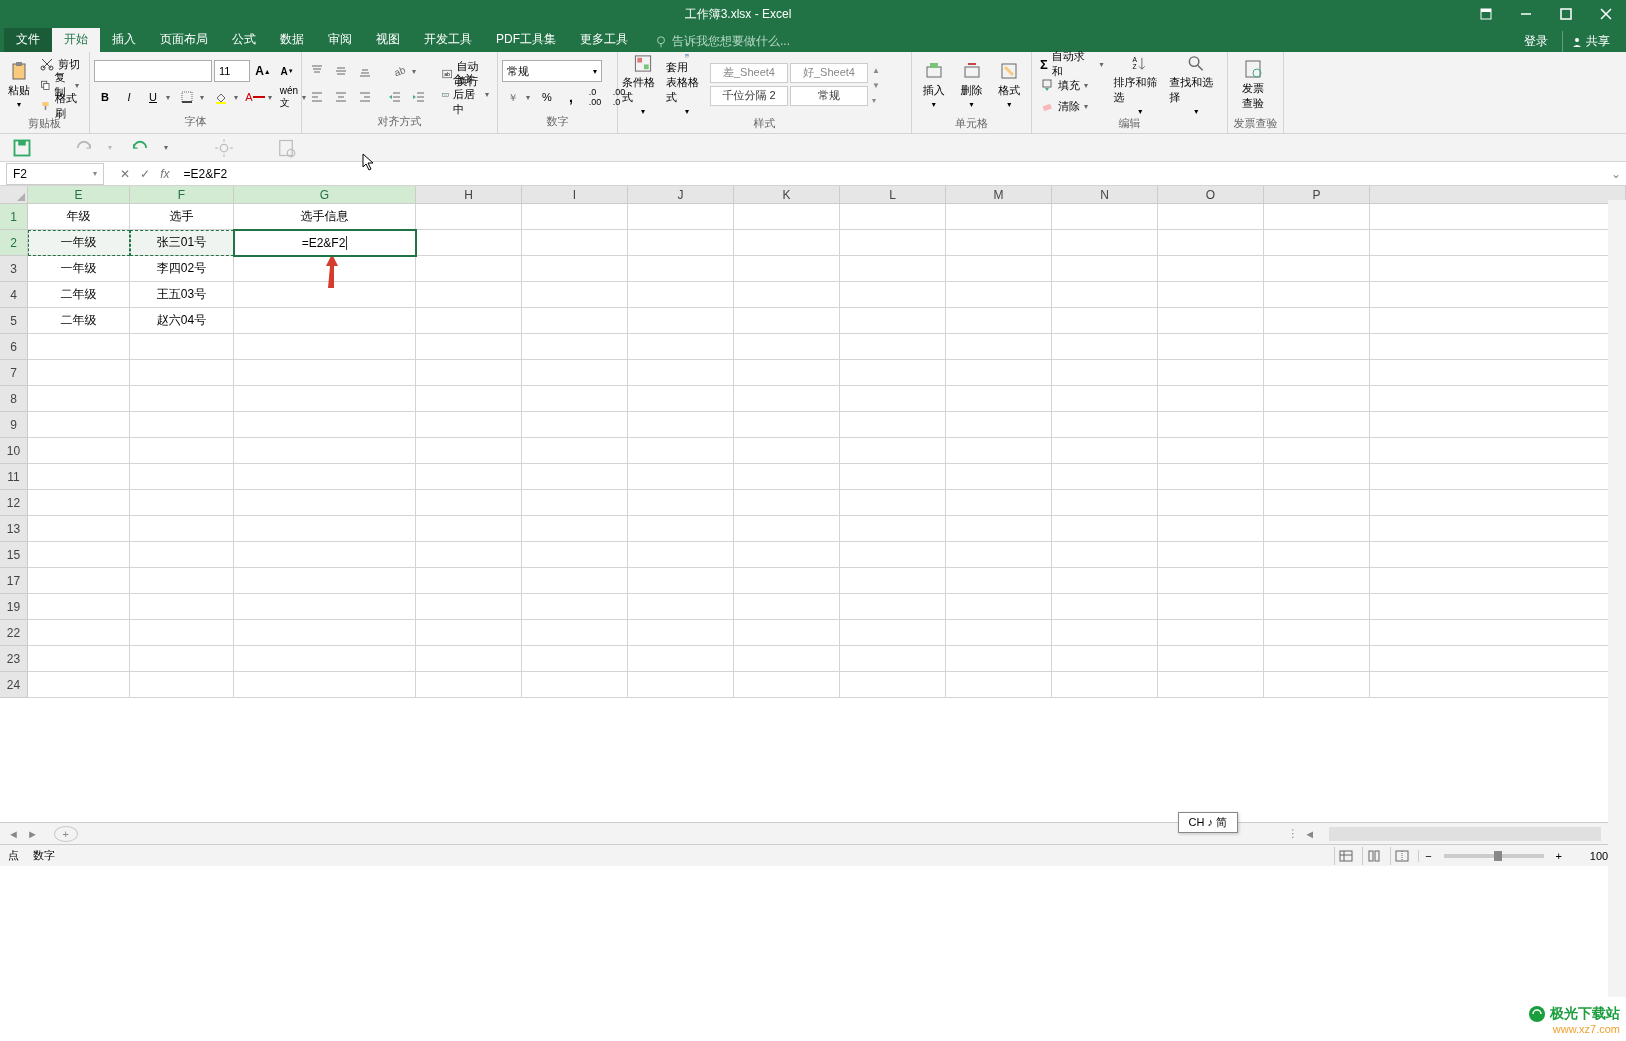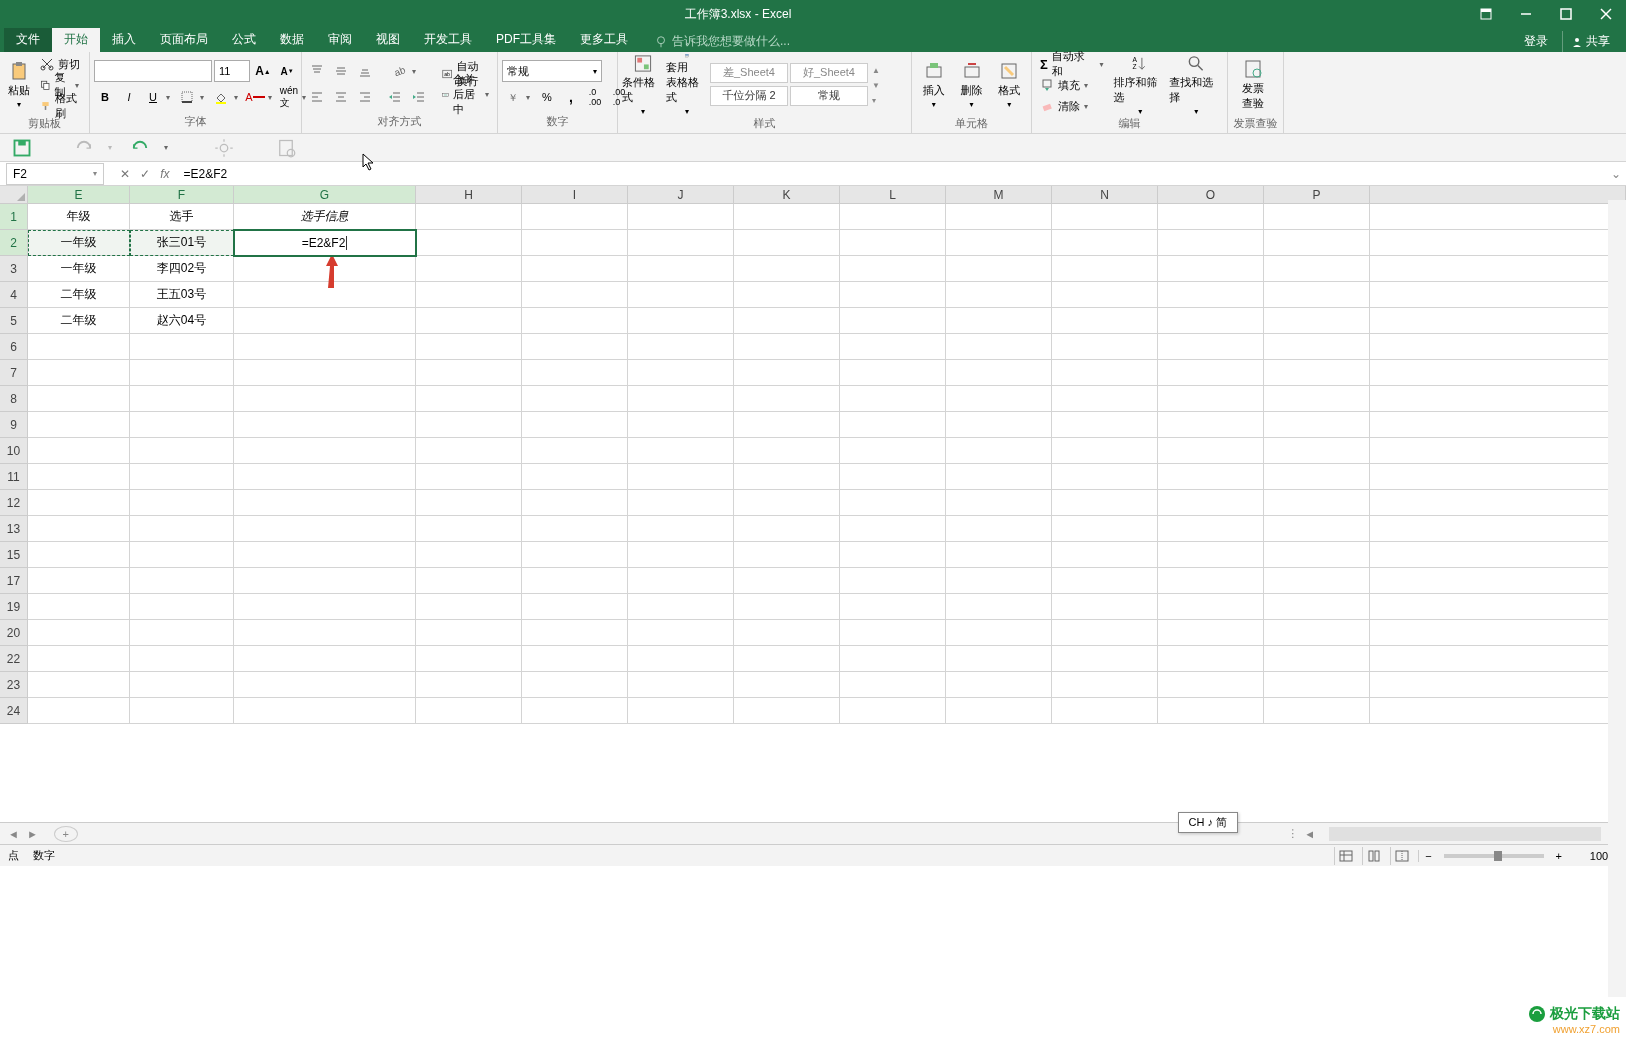--- a/index.html
+++ b/index.html
@@ -577,21 +577,21 @@
       <div class="col-h" style="width: 106px;">N</div>
       <div class="col-h" style="width: 106px;">O</div>
       <div class="col-h" style="width: 106px;">P</div>
       <div class="col-h" style="flex: 1 1 0%;"></div>
     </div>
   <div class="rows" id="rows">
       <div class="row">
         <div class="row-h active">1</div>
         <div class="cell" style="width: 102px;">年级</div>
         <div class="cell" style="width: 104px;">选手</div>
-        <div class="cell" style="width: 182px; font-style: italic;">选手信息</div>
+        <div class="cell" style="width: 182px;">选手信息</div>
         <div class="cell" style="width: 106px;"></div>
         <div class="cell" style="width: 106px;"></div>
         <div class="cell" style="width: 106px;"></div>
         <div class="cell" style="width: 106px;"></div>
         <div class="cell" style="width: 106px;"></div>
         <div class="cell" style="width: 106px;"></div>
         <div class="cell" style="width: 106px;"></div>
         <div class="cell" style="width: 106px;"></div>
         <div class="cell" style="width: 106px;"></div>
         <div class="cell" style="flex: 1 1 0%;"></div>
@@ -815,36 +815,20 @@
         <div class="cell" style="width: 106px;"></div>
         <div class="cell" style="width: 106px;"></div>
         <div class="cell" style="width: 106px;"></div>
         <div class="cell" style="width: 106px;"></div>
         <div class="cell" style="width: 106px;"></div>
         <div class="cell" style="width: 106px;"></div>
         <div class="cell" style="flex: 1 1 0%;"></div>
       </div>
       <div class="row">
         <div class="row-h">19</div>
-        <div class="cell" style="width: 102px;"></div>
-        <div class="cell" style="width: 104px;"></div>
-        <div class="cell" style="width: 182px;"></div>
-        <div class="cell" style="width: 106px;"></div>
-        <div class="cell" style="width: 106px;"></div>
-        <div class="cell" style="width: 106px;"></div>
-        <div class="cell" style="width: 106px;"></div>
-        <div class="cell" style="width: 106px;"></div>
-        <div class="cell" style="width: 106px;"></div>
-        <div class="cell" style="width: 106px;"></div>
-        <div class="cell" style="width: 106px;"></div>
-        <div class="cell" style="width: 106px;"></div>
-        <div class="cell" style="flex: 1 1 0%;"></div>
-      </div>
-      <div class="row">
-        <div class="row-h">20</div>
         <div class="cell" style="width: 102px;"></div>
         <div class="cell" style="width: 104px;"></div>
         <div class="cell" style="width: 182px;"></div>
         <div class="cell" style="width: 106px;"></div>
         <div class="cell" style="width: 106px;"></div>
         <div class="cell" style="width: 106px;"></div>
         <div class="cell" style="width: 106px;"></div>
         <div class="cell" style="width: 106px;"></div>
         <div class="cell" style="width: 106px;"></div>
         <div class="cell" style="width: 106px;"></div>

